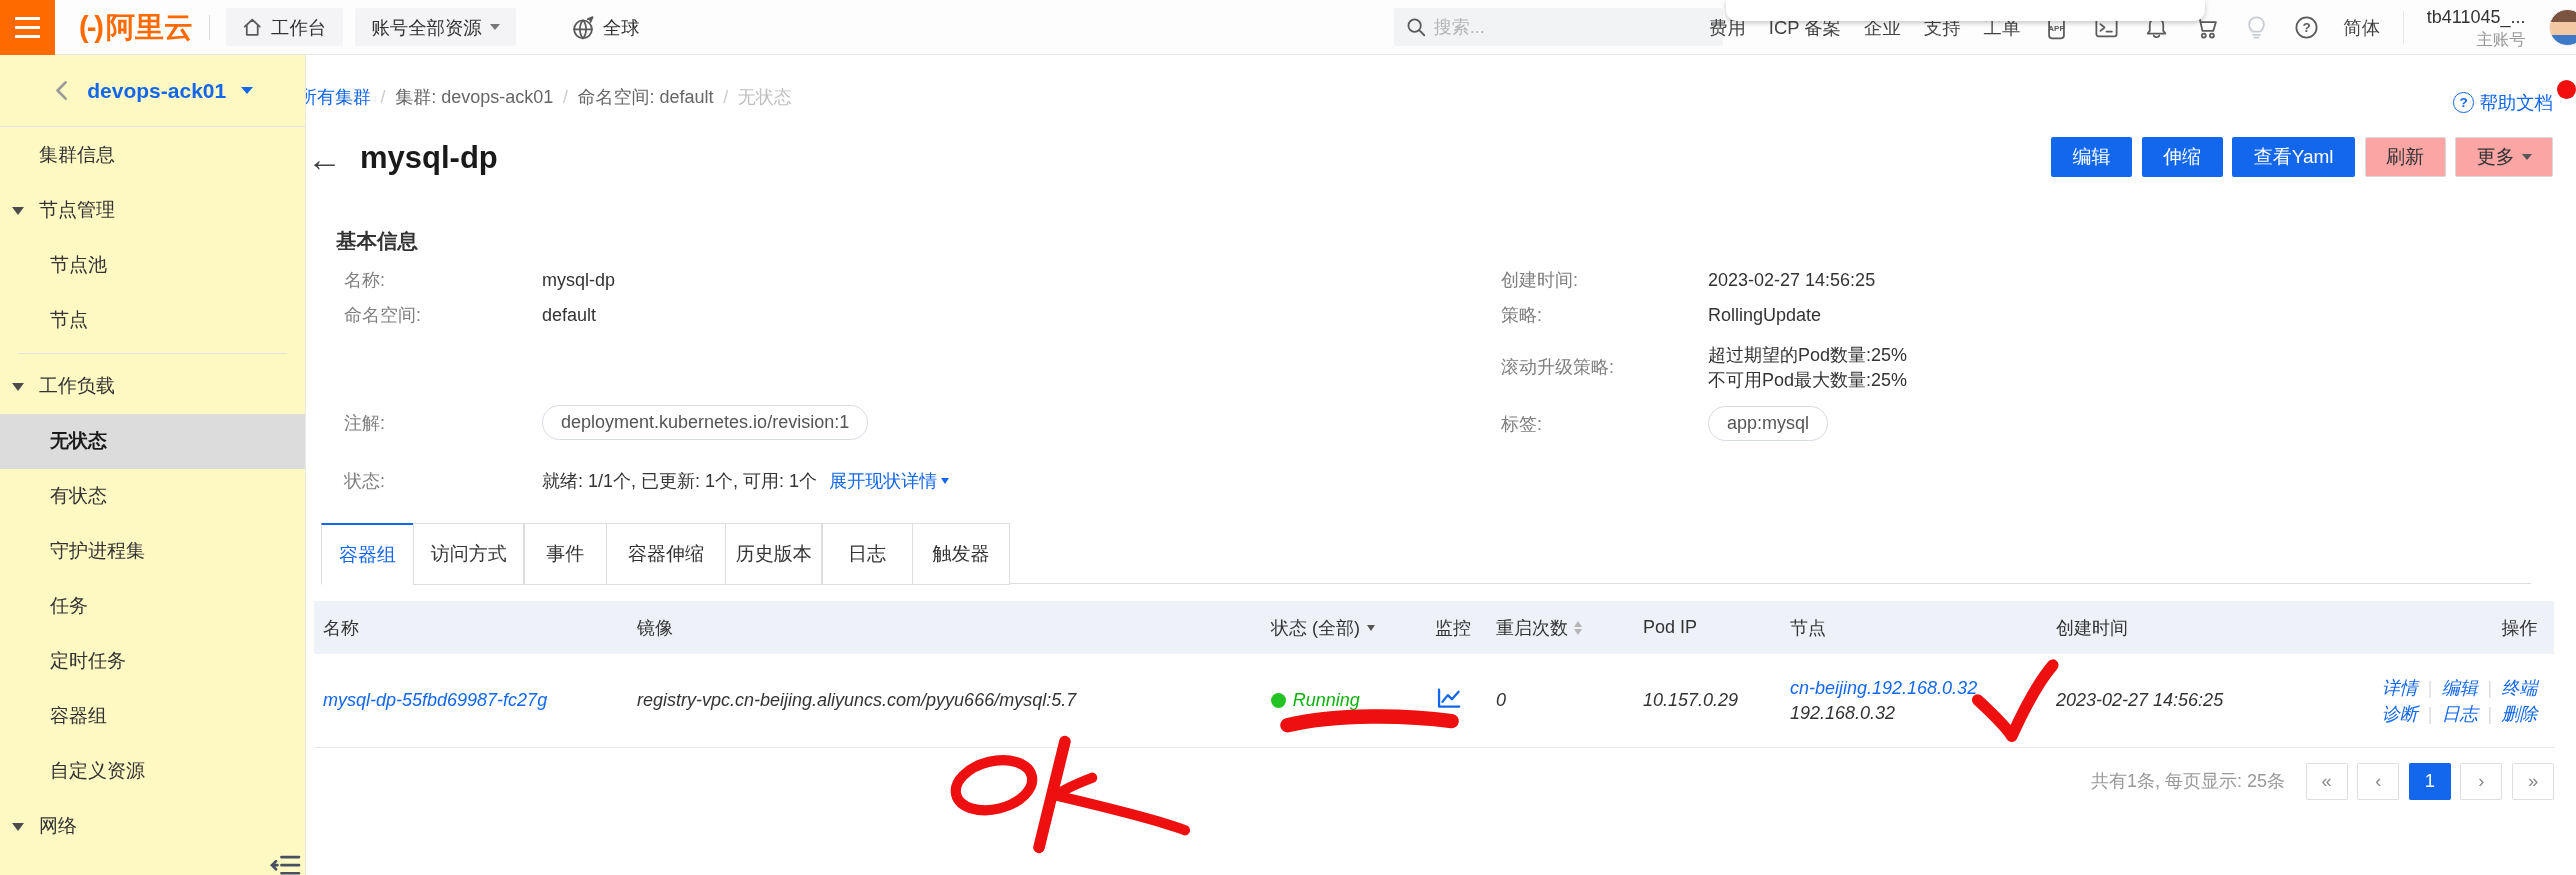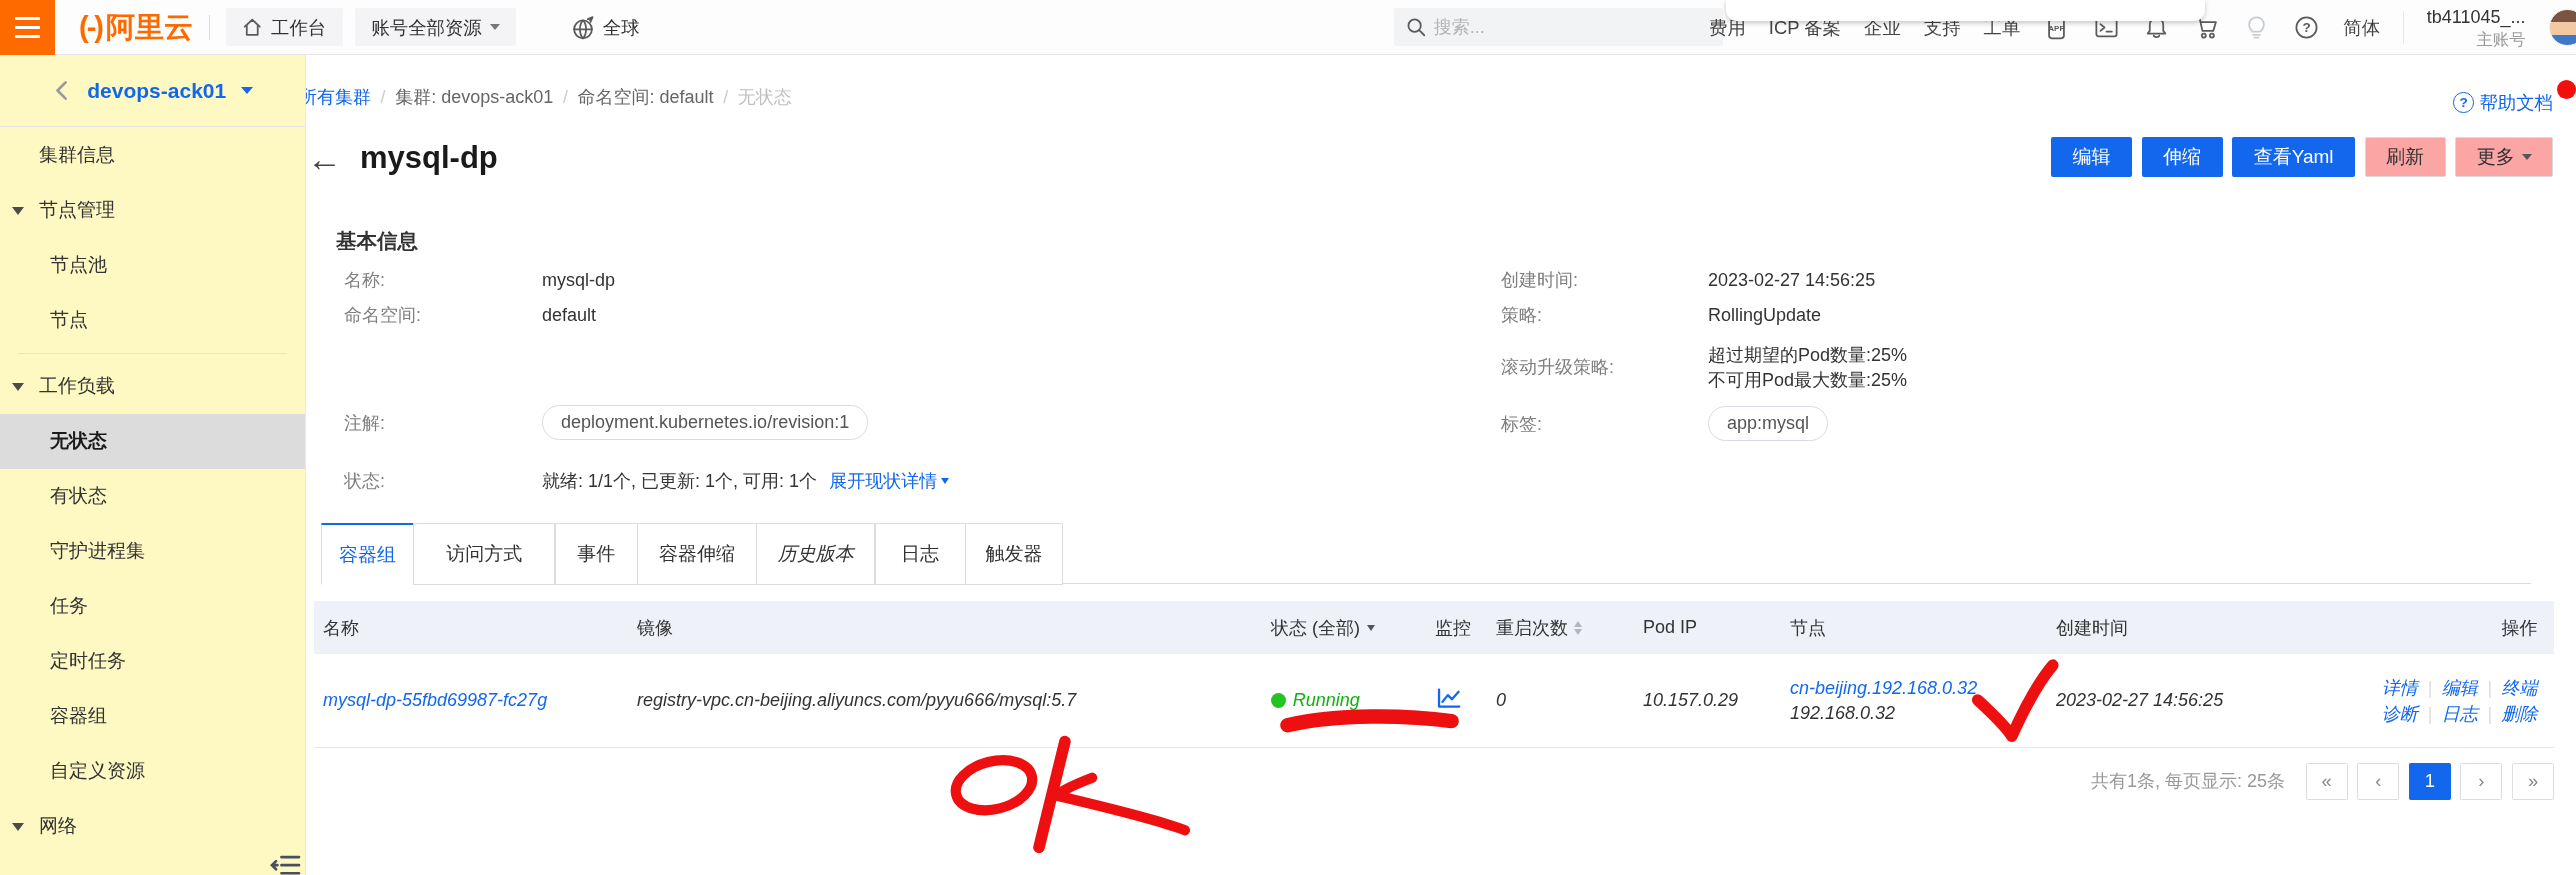--- a/index.html
+++ b/index.html
@@ -354,24 +354,24 @@
   <div class="info-row" style="left:1427px; top:312px;">
     <span class="i-value">不可用Pod最大数量:25%</span>
   </div>
   <div class="info-row" style="left:1220px; top:351px; height:35px;">
     <span class="i-label" style="width:207px;">标签:</span>
     <span class="pill">app:mysql</span>
   </div>
 
   <div class="tabbar">
     <div class="tab active" style="width:93px;">容器组</div>
-    <div class="tab" style="width:142px;">访问方式</div>
+    <div class="tab" style="width:111px;">访问方式</div>
     <div class="tab" style="width:83px;">事件</div>
     <div class="tab" style="width:120px;">容器伸缩</div>
-    <div class="tab" style="width:119px;font-style:italic;">历史版本</div>
+    <div class="tab" style="width:97px;">历史版本</div>
     <div class="tab" style="width:91px;">日志</div>
     <div class="tab" style="width:98px;">触发器</div>
   </div>
 
   <div class="ptable">
     <div class="t-head">
       <div>名称</div>
       <div>镜像</div>
       <div class="th-status">
         <span>状态 (全部)</span>

